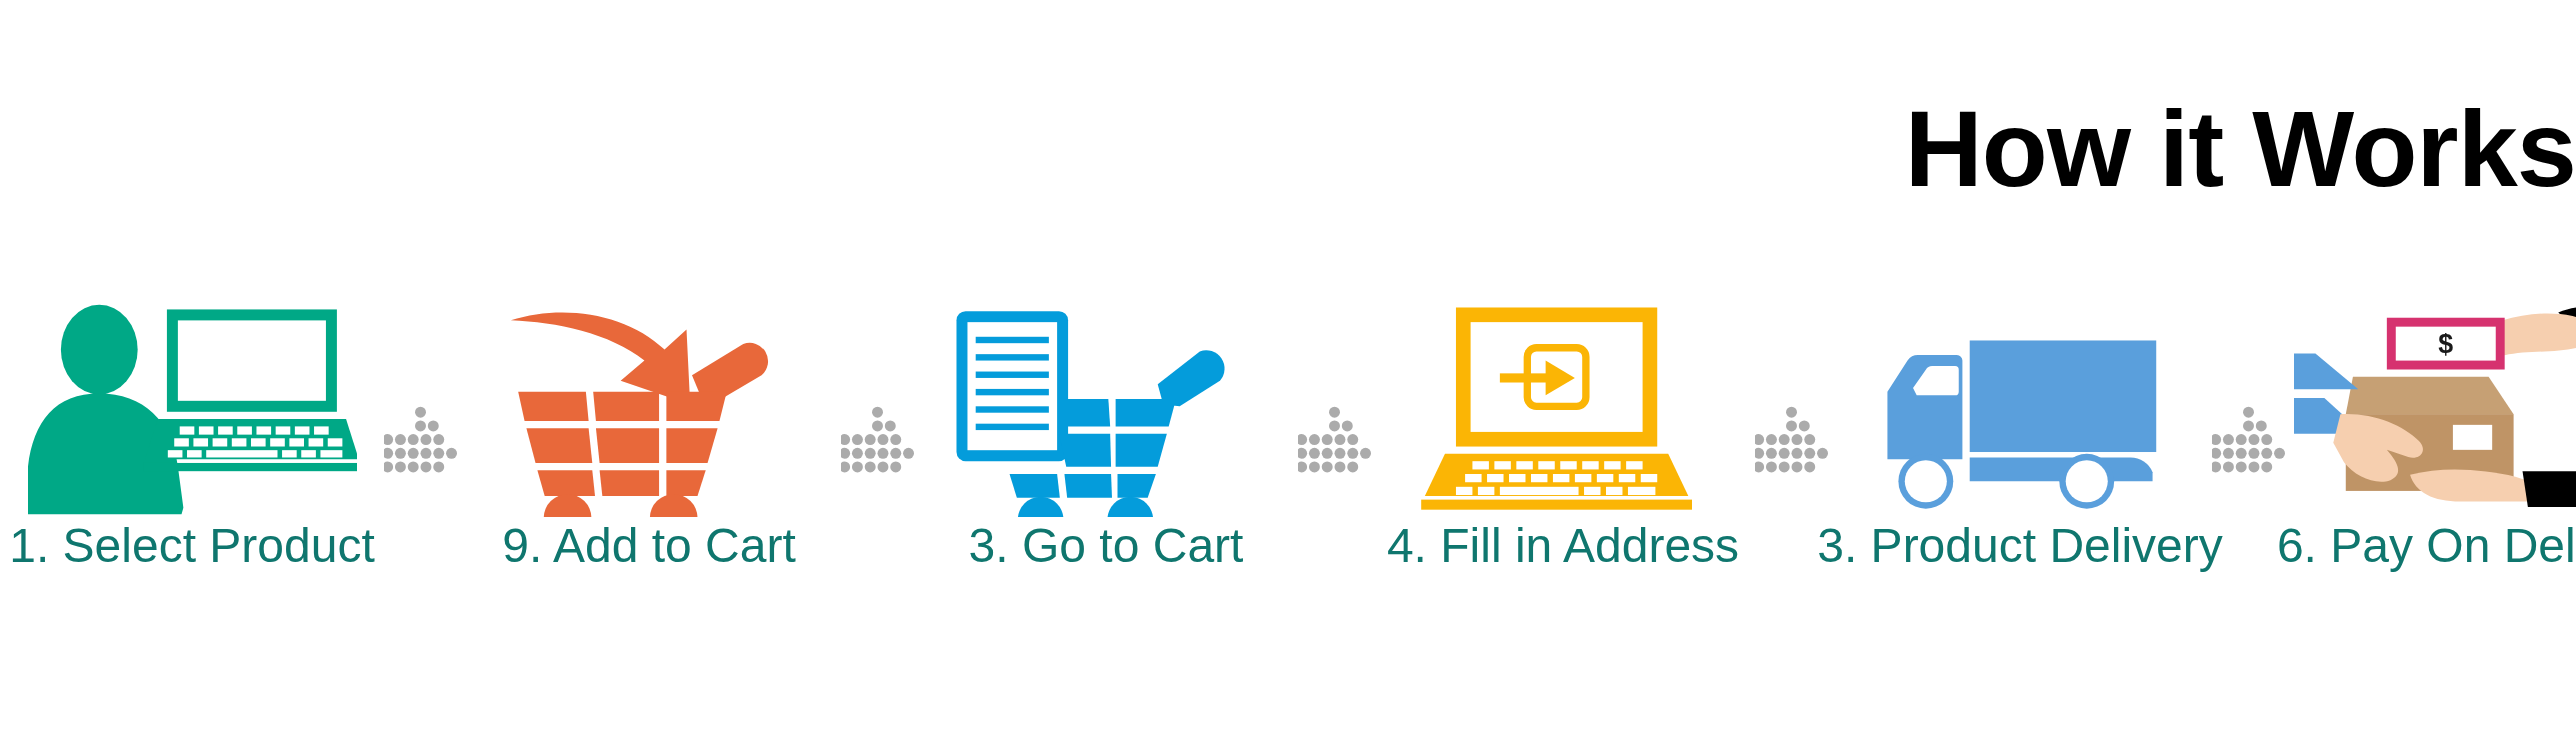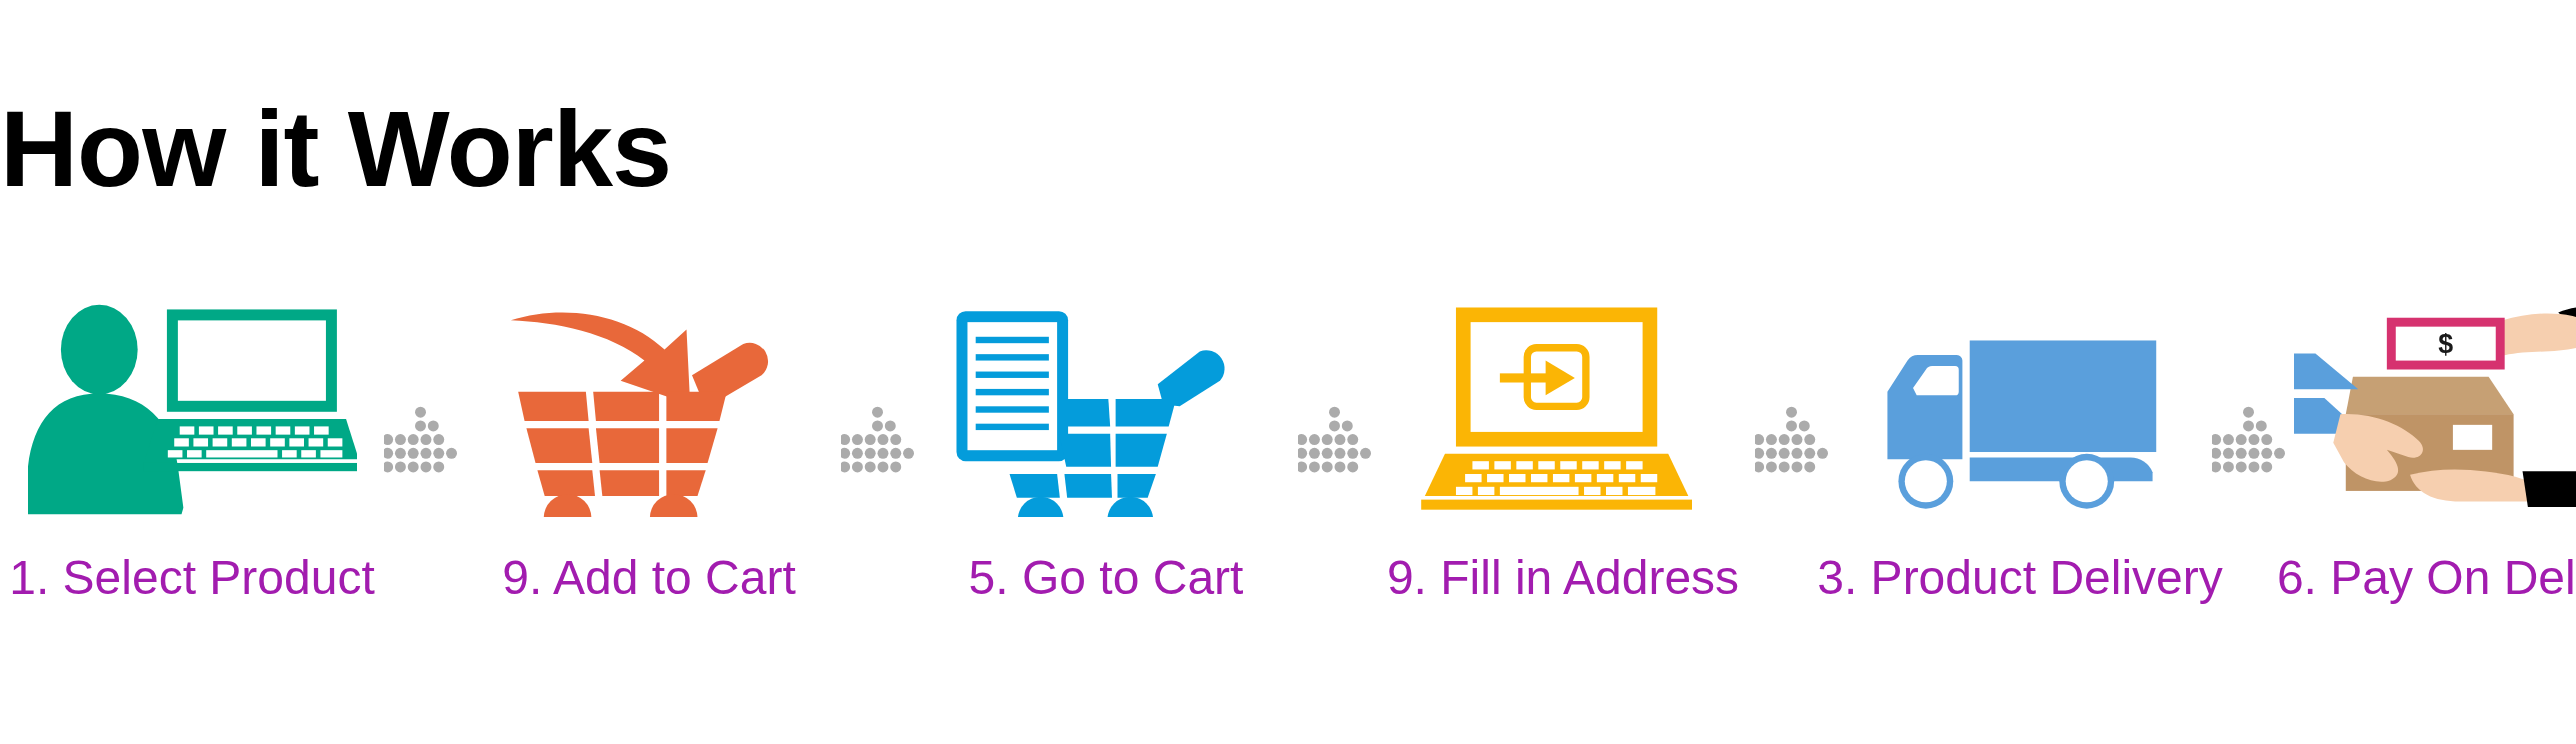--- a/index.html
+++ b/index.html
@@ -20,21 +20,21 @@
     height: 745px;
     background: #ffffff;
   }
 
   
   .page-title {
     position: absolute;
     top: 95px;
     left: 0;
     width: 2576px;
-    text-align: left;
+    text-align: right;
     font-family: "Liberation Sans", sans-serif;
     font-size: 108px;
     font-weight: bold;
     letter-spacing: -0.9px;
     color: #000000;
     line-height: 1;
     white-space: nowrap;
   }
 
   
@@ -60,25 +60,25 @@
   }
   .step-icon {
     width: 366px;
     height: 215px;
     display: flex;
     align-items: flex-end;
     justify-content: center;
   }
   .step-icon svg { display: block; }
   .step-label {
-    margin-top: 36px;
+    margin-top: 4px;
     font-family: "Liberation Sans", sans-serif;
     font-size: 48px;
     font-weight: normal;
-    color: #a21caf;
+    color: #0f766e;
     white-space: nowrap;
     line-height: 1.05;
     text-align: center;
   }
 
   
   .sep {
     position: relative;
     width: 73px;
     height: 384px;
@@ -266,21 +266,21 @@
           <g fill="#049cdb">
             <rect x="27" y="38" width="80" height="7"></rect>
             <rect x="27" y="57" width="80" height="7"></rect>
             <rect x="27" y="76" width="80" height="7"></rect>
             <rect x="27" y="95" width="80" height="7"></rect>
             <rect x="27" y="114" width="80" height="7"></rect>
             <rect x="27" y="133" width="80" height="7"></rect>
           </g>
         </svg>
       </div>
-      <div class="step-label">5. Go to Cart</div>
+      <div class="step-label">3. Go to Cart</div>
     </div>
 
     <div class="sep">
       <div class="sep-inner">
         <svg width="73" height="73" viewBox="0 0 80 80">
           <g fill="#ababab">
             <circle cx="40" cy="9" r="6"></circle>
             <circle cx="40" cy="24" r="6"></circle>
               <circle cx="54" cy="24" r="6"></circle>
             <circle cx="4" cy="39" r="6"></circle>
@@ -348,21 +348,21 @@
 
             <rect x="48" y="202" width="18" height="9"></rect>
             <rect x="72" y="202" width="18" height="9"></rect>
             <rect x="96" y="202" width="86" height="9"></rect>
             <rect x="188" y="202" width="18" height="9"></rect>
             <rect x="212" y="202" width="18" height="9"></rect>
             <rect x="236" y="202" width="30" height="9"></rect>
           </g>
         </svg>
       </div>
-      <div class="step-label">9. Fill in Address</div>
+      <div class="step-label">4. Fill in Address</div>
     </div>
 
     <div class="sep">
       <div class="sep-inner">
         <svg width="73" height="73" viewBox="0 0 80 80">
           <g fill="#ababab">
             <circle cx="40" cy="9" r="6"></circle>
             <circle cx="40" cy="24" r="6"></circle>
               <circle cx="54" cy="24" r="6"></circle>
             <circle cx="4" cy="39" r="6"></circle>

